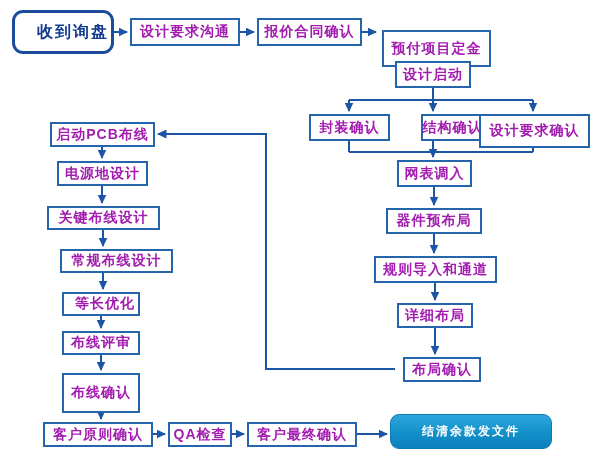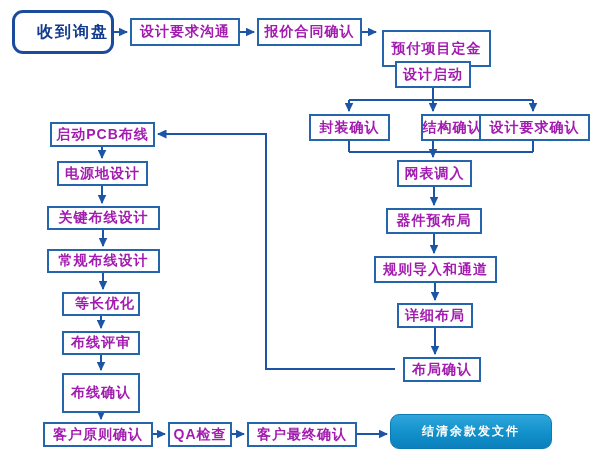--- a/index.html
+++ b/index.html
@@ -80,39 +80,39 @@
   <div class="node" style="left:257px;top:18px;width:105px;height:28px;">报价合同确认</div>
 
   <div class="node" style="left:382px;top:18px;width:109px;height:37px;margin-top:12px;">预付项目定金</div>
 
   <div class="node" style="left:395px;top:61px;width:76px;height:27px;">设计启动</div>
 
   <div class="node" style="left:309px;top:114px;width:81px;height:27px;">封装确认</div>
 
   <div class="node" style="left:410px;top:114px;width:63px;height:27px;margin-left:11px;">结构确认</div>
 
-  <div class="node" style="left:479px;top:114px;width:111px;height:27px;">设计要求确认</div>
+  <div class="node" style="left:479px;top:114px;width:111px;height:34px;">设计要求确认</div>
 
   <div class="node" style="left:397px;top:160px;width:75px;height:27px;">网表调入</div>
 
   <div class="node" style="left:386px;top:208px;width:96px;height:26px;">器件预布局</div>
 
   <div class="node" style="left:374px;top:256px;width:123px;height:27px;">规则导入和通道</div>
 
   <div class="node" style="left:397px;top:303px;width:76px;height:25px;">详细布局</div>
 
   <div class="node" style="left:395px;top:357px;width:78px;height:25px;margin-left:8px;">布局确认</div>
 
   <div class="node" style="left:50px;top:122px;width:105px;height:25px;">启动PCB布线</div>
 
   <div class="node" style="left:57px;top:161px;width:91px;height:25px;">电源地设计</div>
 
   <div class="node" style="left:47px;top:206px;width:113px;height:24px;">关键布线设计</div>
 
-  <div class="node" style="left:47px;top:249px;width:113px;height:24px;">常规布线设计</div>
+  <div class="node" style="left:60px;top:249px;width:113px;height:24px;">常规布线设计</div>
 
   <div class="node" style="left:62px;top:292px;width:78px;height:24px;padding-left:8px;">等长优化</div>
 
   <div class="node" style="left:62px;top:331px;width:78px;height:24px;">布线评审</div>
 
   <div class="node" style="left:62px;top:373px;width:78px;height:40px;">布线确认</div>
 
   <div class="node" style="left:43px;top:422px;width:110px;height:25px;">客户原则确认</div>
 
   <div class="node" style="left:168px;top:422px;width:64px;height:25px;">QA检查</div>

